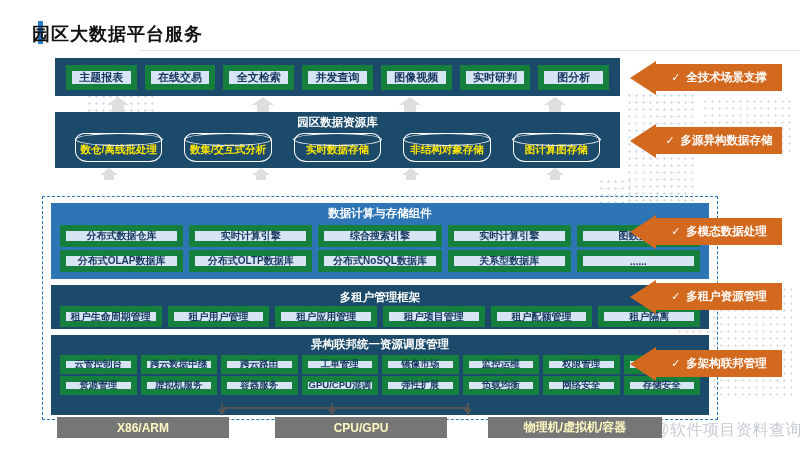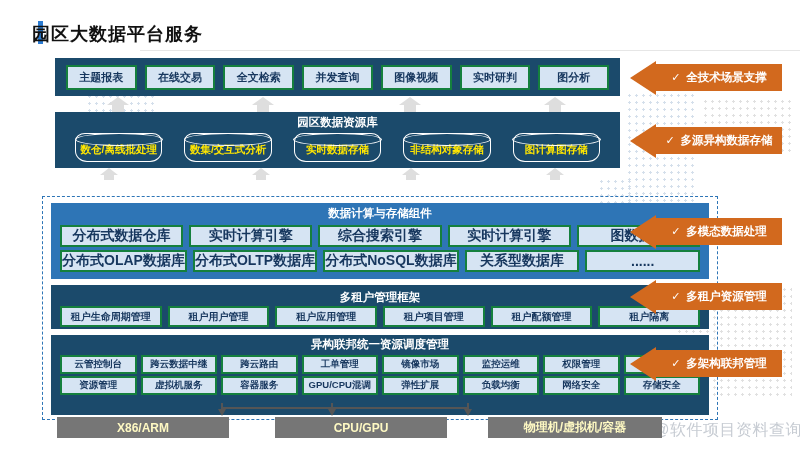--- a/index.html
+++ b/index.html
@@ -16,21 +16,21 @@
   .hdr-bar { position:absolute; left:38px; top:21px; width:5px; height:23px; background:#2b7cd3; }
   .hdr-title { position:absolute; left:32px; top:22px; font-size:18px; font-weight:bold; color:#111; letter-spacing:1px; }
   .hdr-rule { position:absolute; left:140px; right:0; top:50px; height:1px; background:#e6e6e6; }
 
   
   .navy { background:#1b4a6b; }
   .blue { background:#2e75b6; }
   .block { position:absolute; z-index:2; }
   .block-title { text-align:center; color:#fff; font-weight:bold; font-size:11.5px; line-height:17px; }
   .brow { display:flex; gap:6px; padding:0 9px; }
-  .bx { flex:1; background:#d6e4f3; border:2px solid #15803d; color:#17375e;
+  .bx { flex:1; background:#d6e4f3; border:6px solid #15803d; color:#17375e;
         font-weight:bold; display:flex; align-items:center; justify-content:center;
         white-space:nowrap; }
 
   
   .top-block { left:55px; top:58px; width:565px; height:38px; display:flex; align-items:center; gap:8px; padding:0 11px; }
   .top-block .bx { height:25px; font-size:11px; }
 
   
   .res-block { left:55px; top:112px; width:565px; height:56px; padding-top:2px; }
   .cyl-row { display:flex; gap:22px; padding:2px 20px 0; }
@@ -48,21 +48,21 @@
   .ua-body { width:12px; height:7px; background:#dedede; margin:0 auto; }
   .up-arrow.s .ua-head { border-left-width:9px; border-right-width:9px; border-bottom-width:7px; }
   .up-arrow.s .ua-body { width:10px; height:5px; }
 
   
   .dashed { position:absolute; left:42px; top:196px; width:676px; height:224px;
             border:1.5px dashed #2e75b6; z-index:1; }
   .inner { position:absolute; left:8px; right:8px; }
   .compute { top:6px; height:76px; padding-top:2px; }
   .compute .brow { margin-top:3px; }
-  .compute .bx { height:22px; font-size:14px; }
+  .compute .bx { height:22px; font-size:10px; }
   .tenant { top:88px; height:44px; padding-top:4px; }
   .tenant .bx { height:21px; font-size:10px; }
   .fed { top:138px; height:80px; padding-top:1px; }
   .fed .brow { gap:4px; margin-top:2px; }
   .fed .bx { height:19px; font-size:9.5px; }
 
   
   .cline { position:absolute; background:#555; z-index:1; }
   .chead { position:absolute; width:0; height:0; border-left:4px solid transparent;
            border-right:4px solid transparent; border-top:7px solid #555; z-index:1; }

